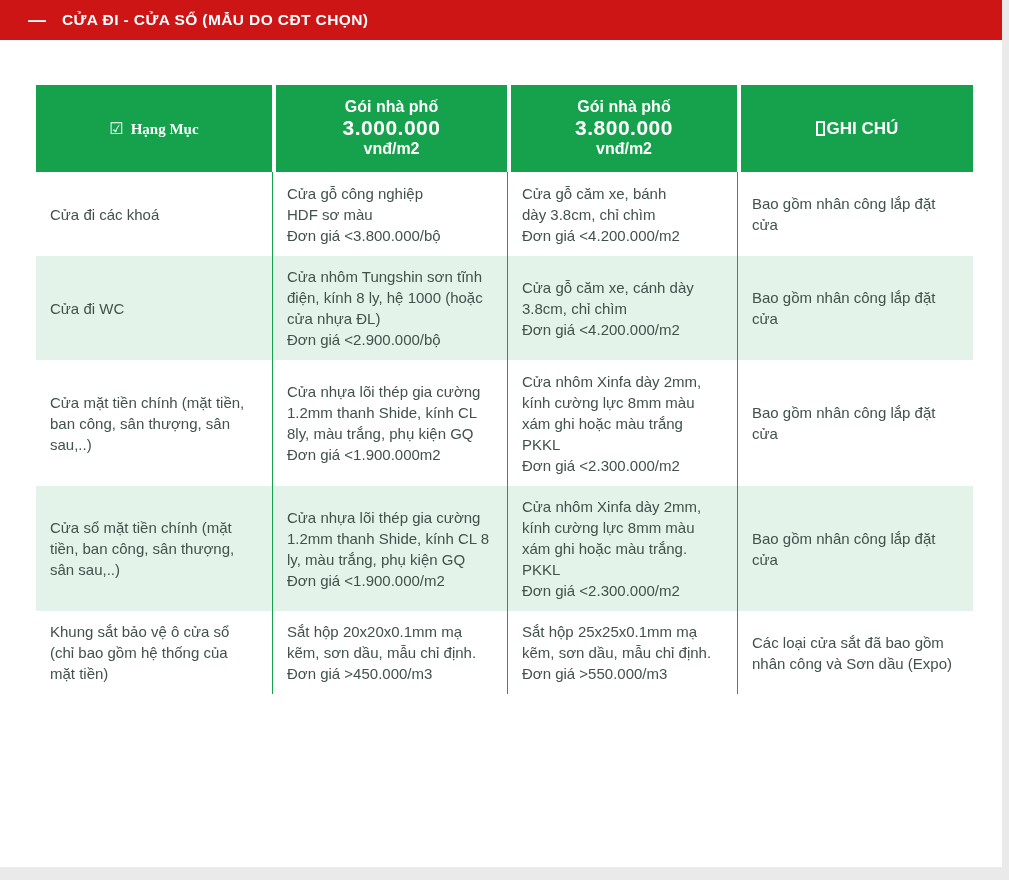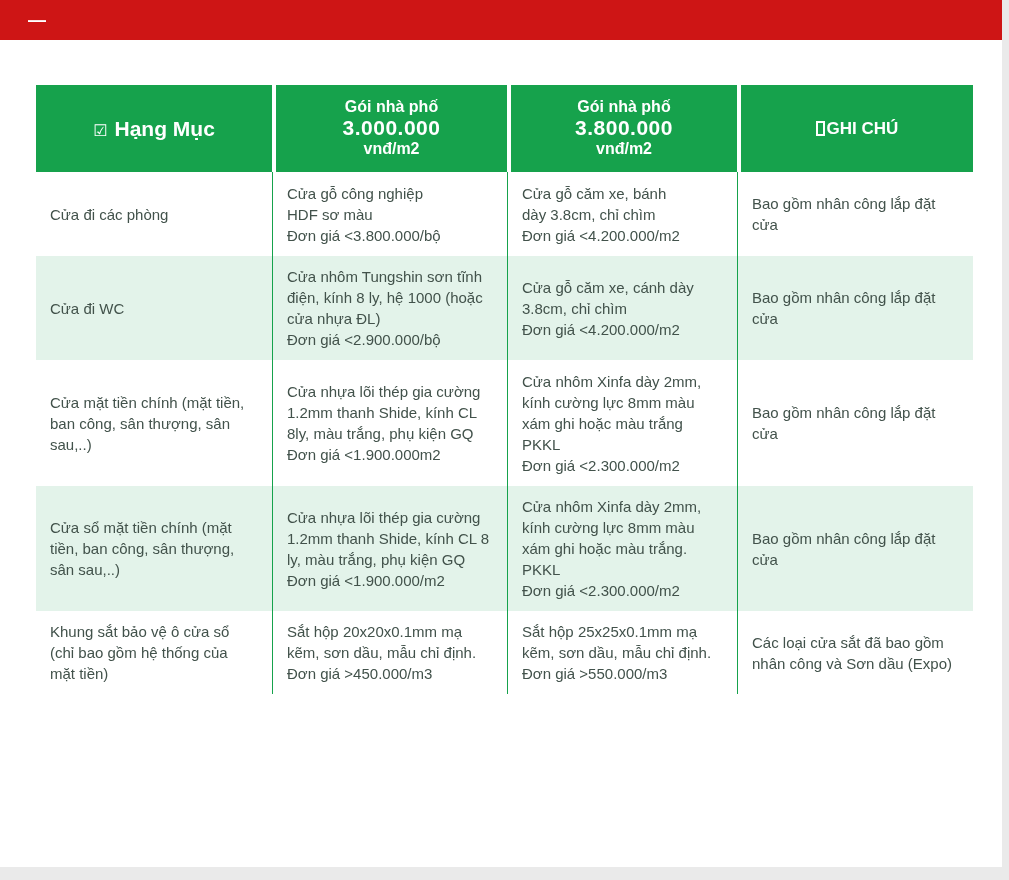--- a/index.html
+++ b/index.html
@@ -54,21 +54,21 @@
   thead th {
     background: #16a24c;
     color: #ffffff;
     font-weight: bold;
     text-align: center;
     vertical-align: middle;
     height: 87px;
     padding: 4px 8px;
   }
   thead th + th { border-left: 4px solid #ffffff; }
-  .items-header-label { font-size: 21px; }
+  .items-header-label { font-size: 15px; font-family: Liberation Serif, serif; }
   .checkbox-icon { font-size: 16px; margin-right: 7px; font-weight: normal; }
   .pkg-name { font-size: 16px; line-height: 1.2; }
   .pkg-price { font-size: 21px; line-height: 1.1; letter-spacing: 0.5px; }
   .pkg-unit { font-size: 16px; line-height: 1.3; }
   .notes-header-label { font-size: 17px; }
   .tofu-box {
     display: inline-block;
     width: 9px; height: 15px;
     border: 2px solid #ffffff;
     margin-right: 2px;
@@ -87,20 +87,21 @@
   tbody td + td { border-left: 1px solid #16a24c; }
   tbody tr.alt td { background: #e3f3ea; }
 </style>
 </head>
 <body>
 
 <div class="page">
 
   <div class="section-bar">
     <span class="minus-icon">—</span>
+    <span class="section-title">CỬA ĐI - CỬA SỔ (MẪU DO CĐT CHỌN)</span>
   </div>
 
   <div class="table-wrap">
     <table>
       <colgroup>
           <col class="c1">
           <col class="c2">
           <col class="c3">
           <col class="c4">
         </colgroup>
@@ -119,21 +120,21 @@
             <div class="pkg-price">3.800.000</div>
             <div class="pkg-unit">vnđ/m2</div>
           </th>
           <th>
             <span class="tofu-box"></span><span class="notes-header-label">GHI CHÚ</span>
           </th>
         </tr>
       </thead>
       <tbody>
         <tr style="height:84px">
-          <td>Cửa đi các phòng</td>
+          <td>Cửa đi các khoá</td>
           <td>Cửa gỗ công nghiệp
 HDF sơ màu
 Đơn giá &lt;3.800.000/bộ</td>
           <td>Cửa gỗ căm xe, bánh
 dày 3.8cm, chỉ chìm
 Đơn giá &lt;4.200.000/m2</td>
           <td>Bao gồm nhân công lắp đặt
 cửa</td>
         </tr>
         <tr class="alt" style="height:96px">

